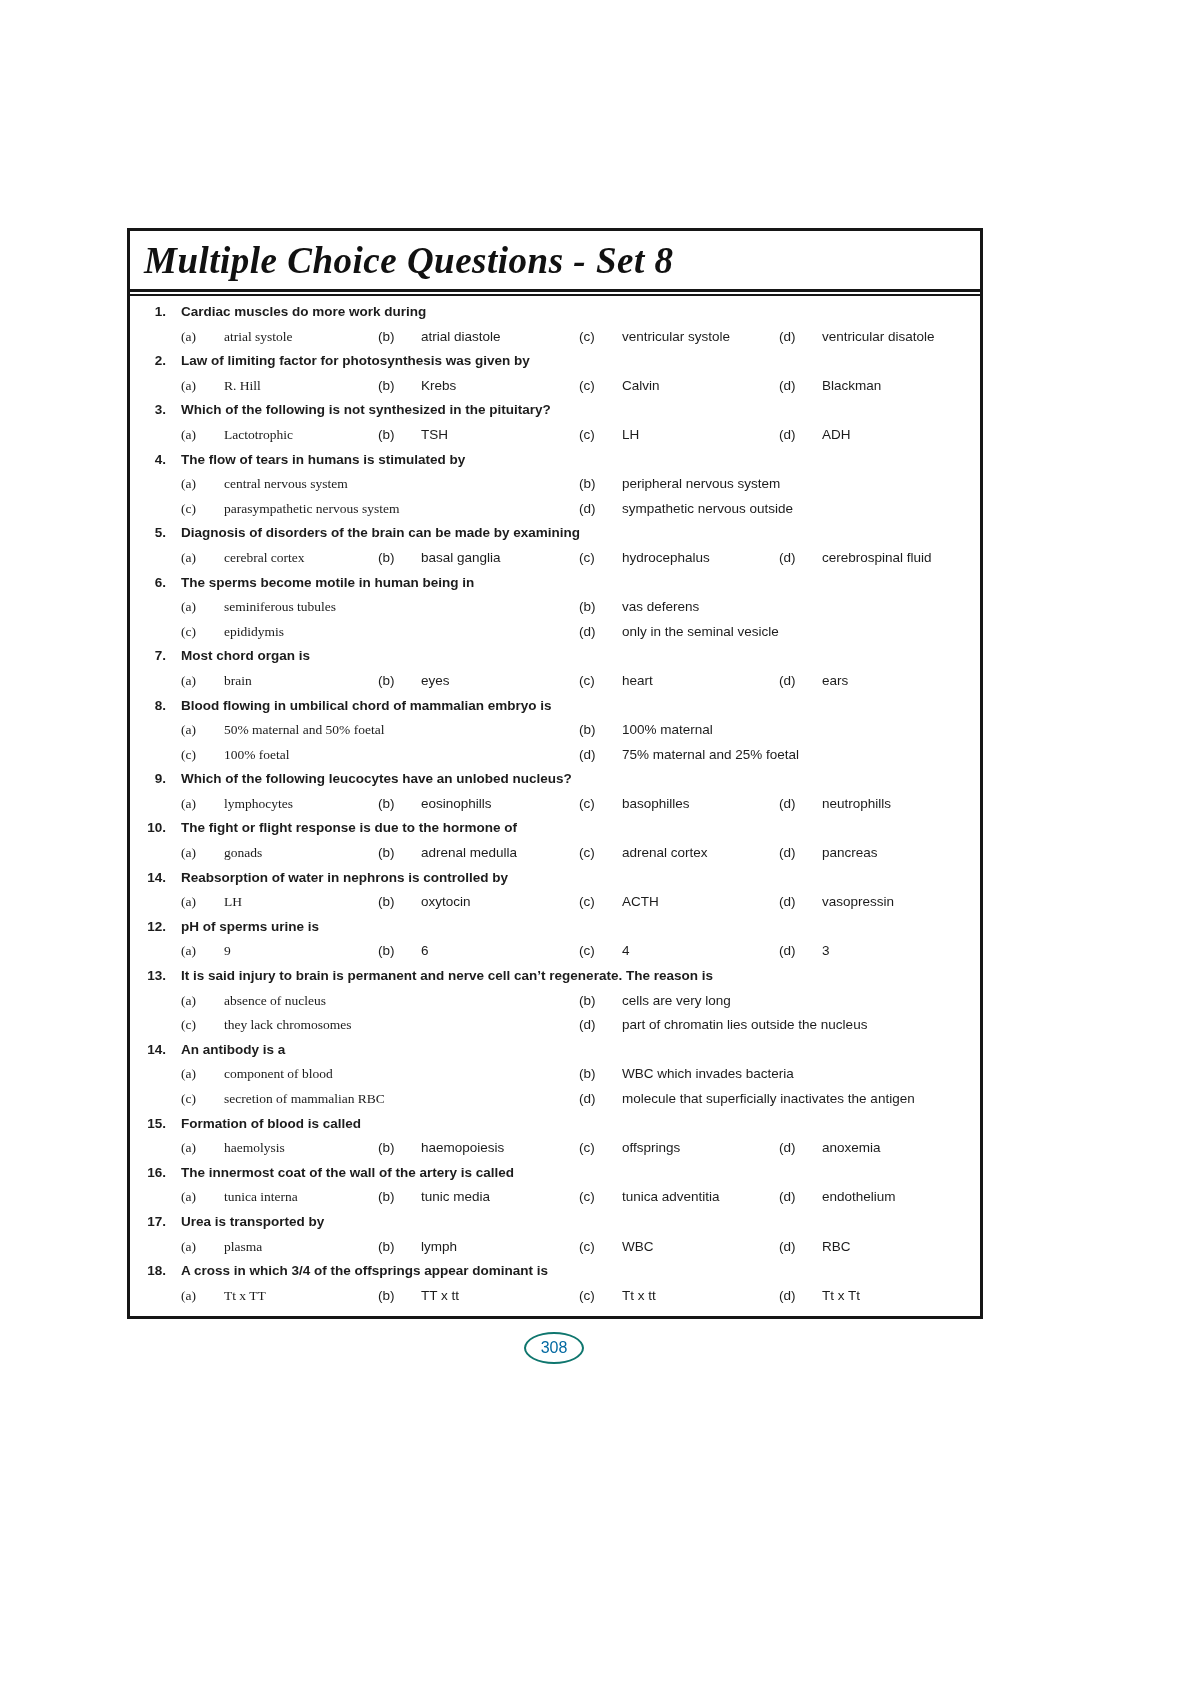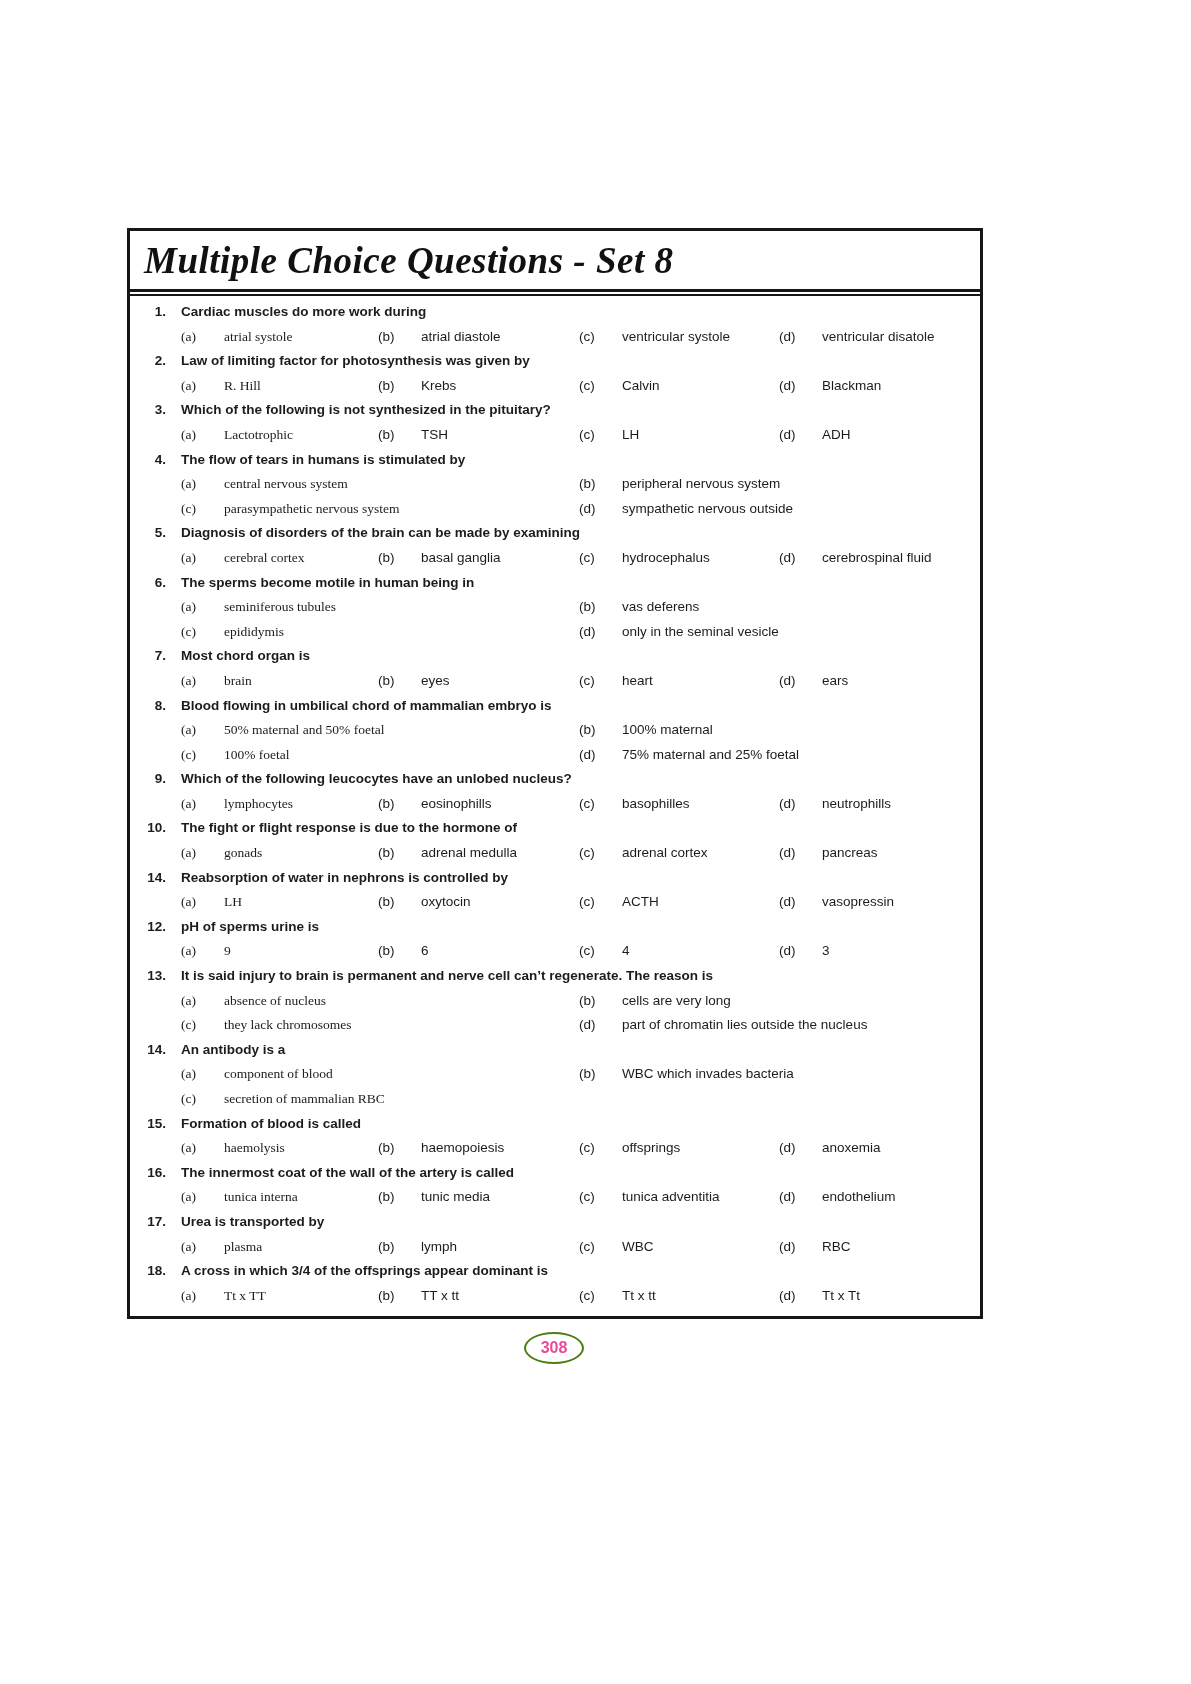--- a/index.html
+++ b/index.html
@@ -35,25 +35,24 @@
   .q-text { position:absolute; left:51px; top:0; font-weight:bold; }
   .opt { position:absolute; top:0; }
   .opt .o-label { display:inline-block; width:43px; }
   .opt.c0, .opt.t0 { left:51px;font-family:Liberation Serif, serif; }
   .opt.c1 { left:248px; }
   .opt.c2, .opt.t1 { left:449px; }
   .opt.c3 { left:649px; }
   .page-number-oval {
     position:absolute; left:524px; top:1332px;
     width:60px; height:32px;
-    border:2px solid #4d7c0f; border-radius:50%;
+    border:2px solid #0f766e; border-radius:50%;
     display:flex; align-items:center; justify-content:center;
-    font-size:16px; color:#ec4899;
+    font-size:16px; color:#0369a1;
     font-family:"Liberation Sans", sans-serif;
-    font-weight:bold;
   }
 </style>
 </head>
 <body>
 
 <div class="qbox">
   <div class="title-wrap">
     <div class="doc-title">Multiple Choice Questions - Set 8</div>
   </div>
   <div class="double-rule"></div>
@@ -199,20 +198,21 @@
       <div class="row">
         <span class="q-num">14.</span>
         <span class="q-text">An antibody is a</span>
       </div>
       <div class="row">
         <span class="opt t0"><span class="o-label">(a)</span><span class="o-text">component of blood</span></span>
         <span class="opt t1"><span class="o-label">(b)</span><span class="o-text">WBC which invades bacteria</span></span>
       </div>
       <div class="row">
         <span class="opt t0"><span class="o-label">(c)</span><span class="o-text">secretion of mammalian RBC</span></span>
+        <span class="opt t1"><span class="o-label">(d)</span><span class="o-text">molecule that superficially inactivates the antigen</span></span>
       </div>
       <div class="row">
         <span class="q-num">15.</span>
         <span class="q-text">Formation of blood is called</span>
       </div>
       <div class="row">
         <span class="opt c0"><span class="o-label">(a)</span><span class="o-text">haemolysis</span></span>
         <span class="opt c1"><span class="o-label">(b)</span><span class="o-text">haemopoiesis</span></span>
         <span class="opt c2"><span class="o-label">(c)</span><span class="o-text">offsprings</span></span>
         <span class="opt c3"><span class="o-label">(d)</span><span class="o-text">anoxemia</span></span>

